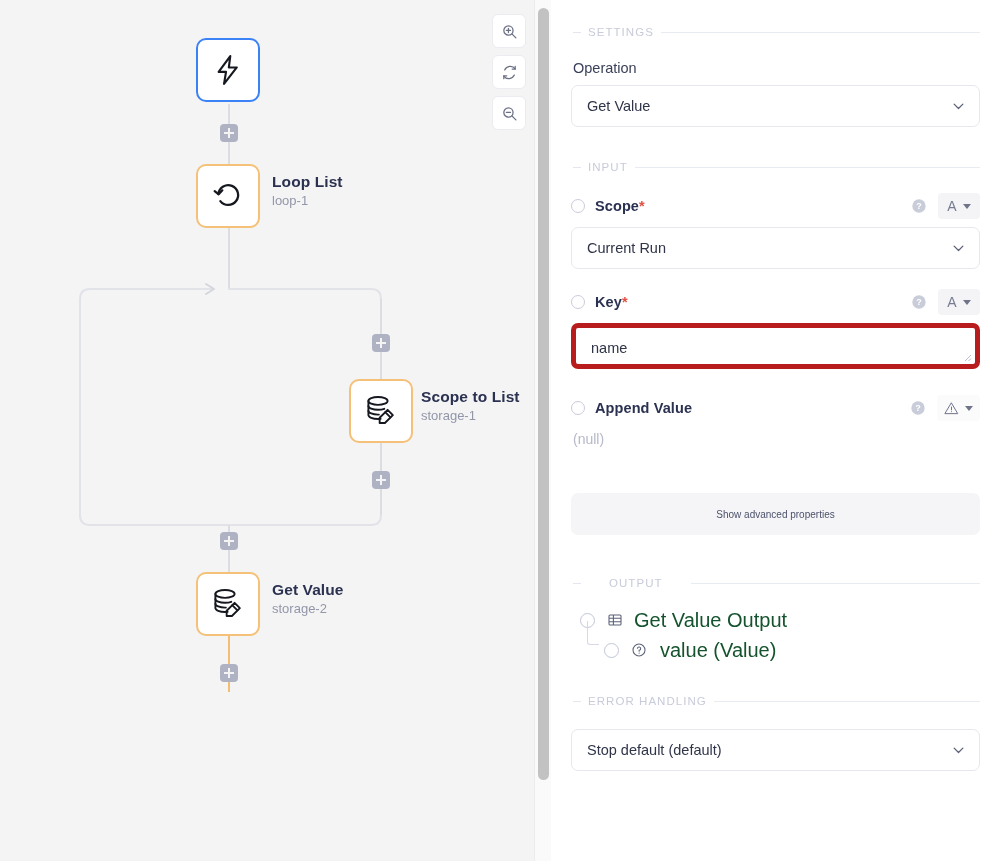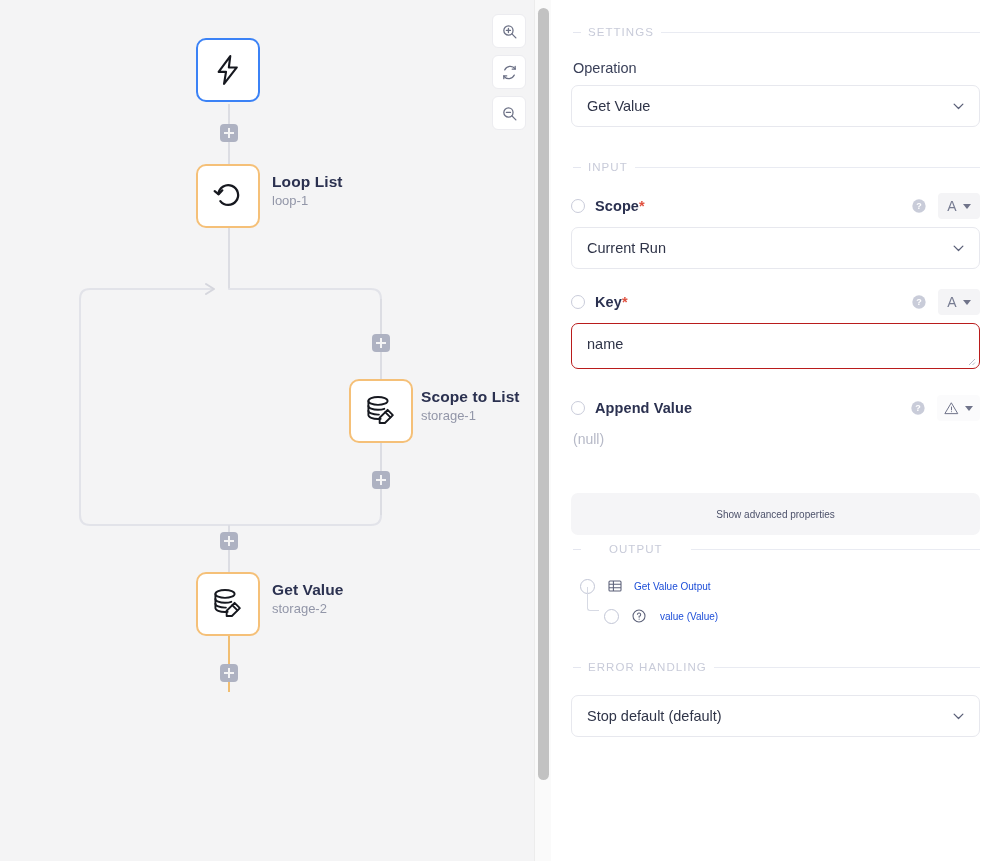--- a/index.html
+++ b/index.html
@@ -161,21 +161,21 @@
   .caret {
     width: 0; height: 0;
     border-left: 4.5px solid transparent;
     border-right: 4.5px solid transparent;
     border-top: 5.5px solid #70748a;
   }
 
   .textarea-box {
     position: relative;
     height: 46px;
-    border: 1px solid #b91c1c;
+    border: 5px solid #b91c1c;
     border-radius: 7px;
     background: #fff;
     padding: 12px 15px;
     font-size: 14.5px; color: #2f3448;
     cursor: text;
   }
   .resize-grip {
     position: absolute; right: 3px; bottom: 2px;
     width: 10px; height: 10px;
   }
@@ -194,21 +194,21 @@
 
   
   .out-tree { margin-top: 16px; padding-left: 9px; position: relative; }
   .out-row { display: flex; align-items: center; height: 30px; position: relative; }
   .out-row .o-circle {
     width: 15px; height: 15px; border-radius: 50%;
     border: 1.6px solid #c2c6d6; background: #fff;
     flex: none; cursor: pointer;
   }
   .out-row .o-icon { margin-left: 12px; width: 16px; height: 16px; flex: none; }
-  .out-row .o-text { margin-left: 11px; font-size: 10px; color: #1d4ed8; }
+  .out-row .o-text { margin-left: 11px; font-size: 20px; color: #14532d; }
   .out-child { margin-left: 24px; position: relative; }
   .tree-line {
     position: absolute; left: -17px; top: -14px;
     width: 12px; height: 24px;
     border-left: 1.4px solid #d7dae4;
     border-bottom: 1.4px solid #d7dae4;
     border-bottom-left-radius: 3px;
   }
   .out-child .o-text { margin-left: 13px; }
 </style>
@@ -409,21 +409,21 @@
         </svg>
         <span class="caret"></span>
       </span>
     </div>
     <div class="null-text">(null)</div>
 
     
     <button class="adv-btn">Show advanced properties</button>
 
     
-    <div class="legend" style="margin-top:8px;gap:28px;">
+    <div class="legend" style="margin-top:42px;gap:28px;">
       <span class="dash"></span>
       <span class="txt">OUTPUT</span>
       <span class="rule"></span>
     </div>
 
     <div class="out-tree">
       <div class="out-row" style="margin-top:6px;">
         <span class="o-circle"></span>
         <svg class="o-icon" viewBox="0 0 24 24" fill="none" stroke="#5c6179" stroke-width="1.6">
           <rect x="3" y="4.5" width="18" height="15" rx="1.6"></rect>

